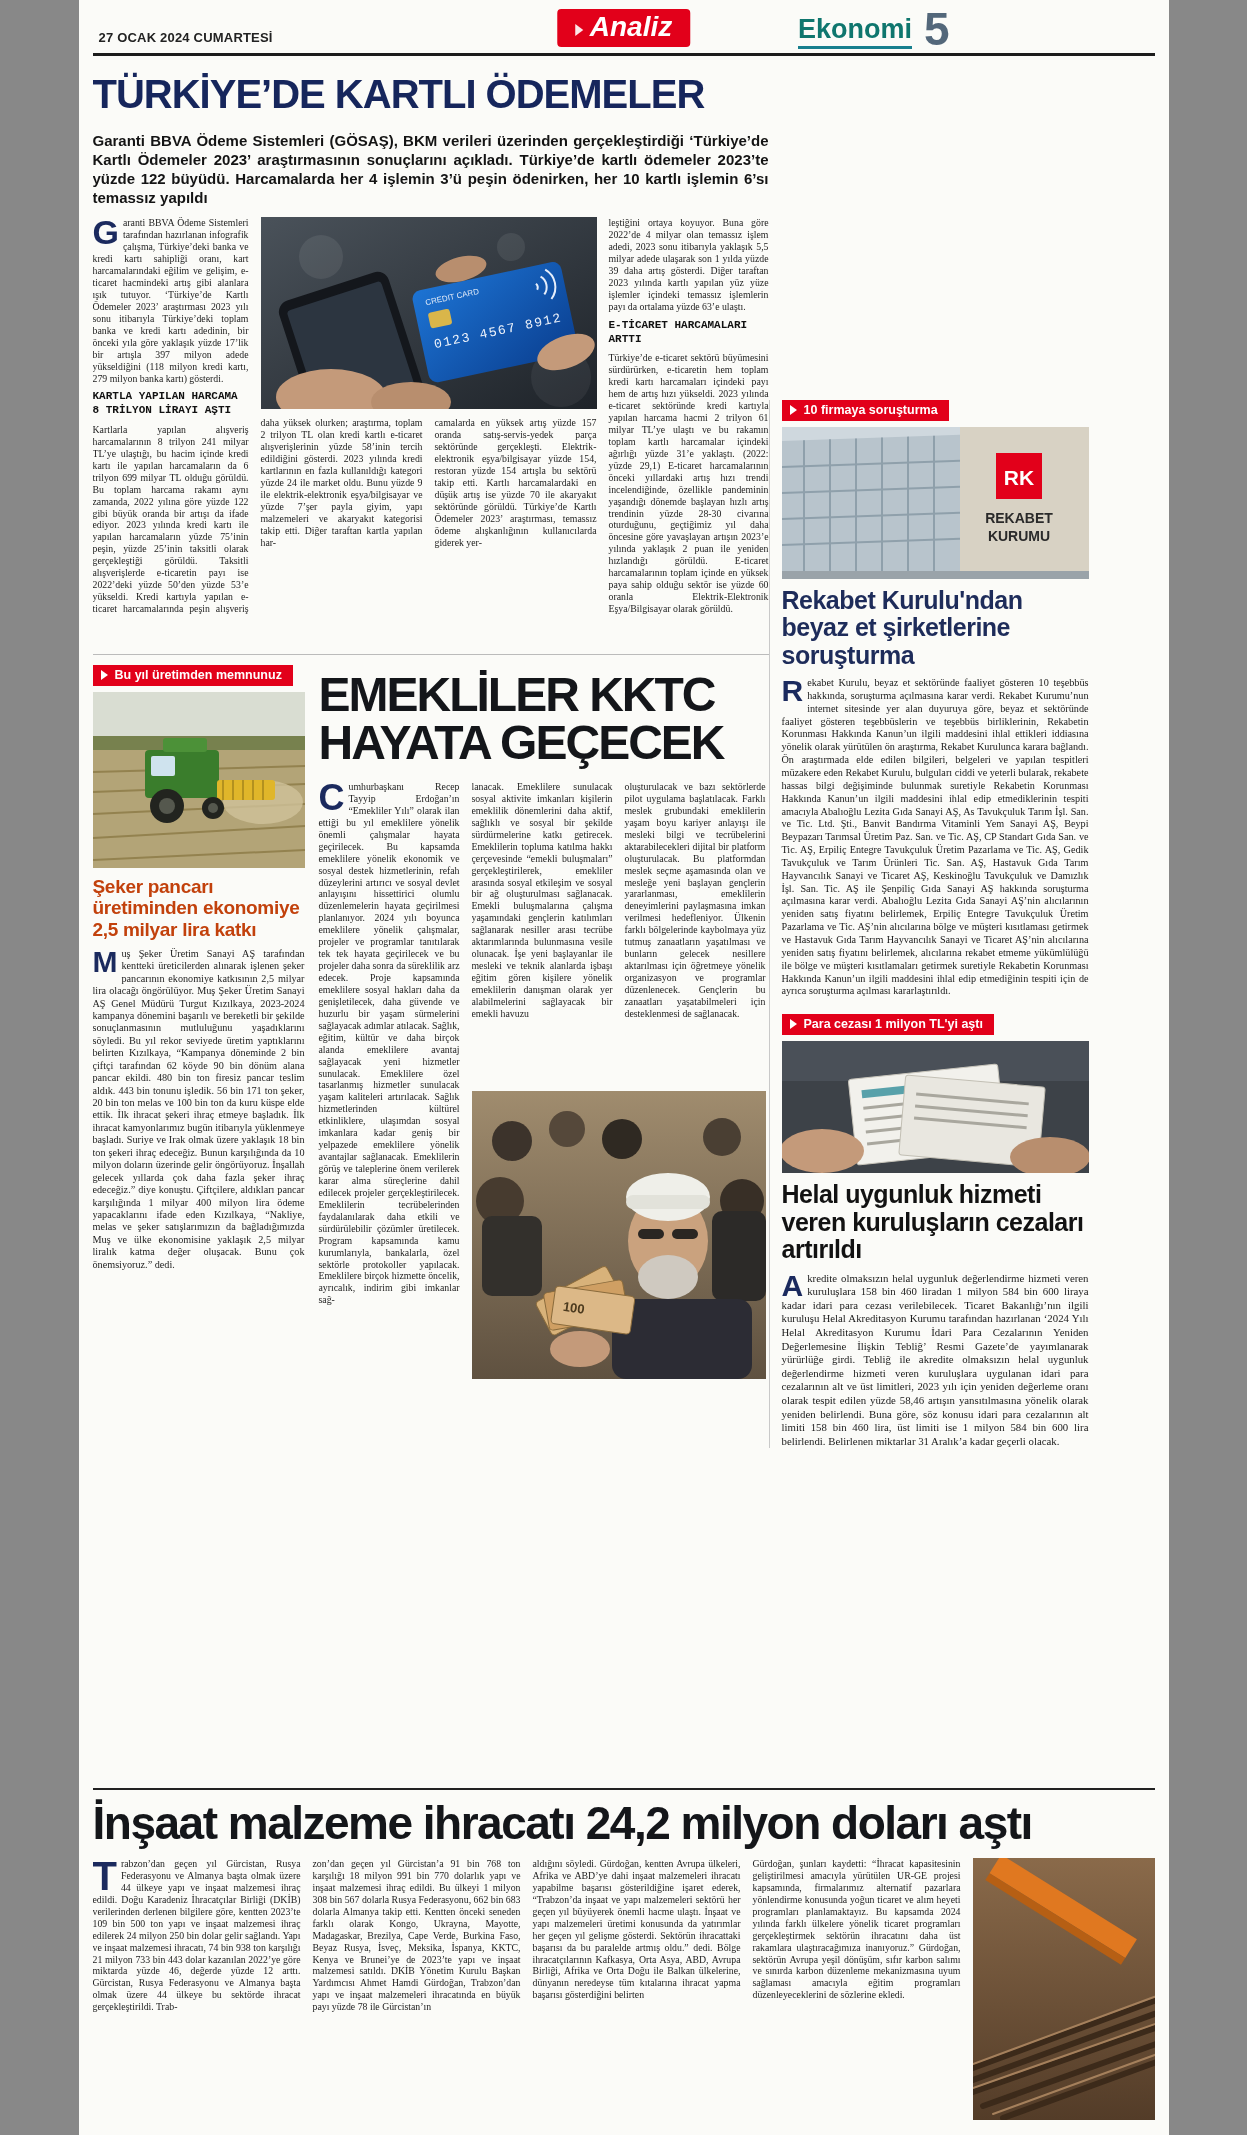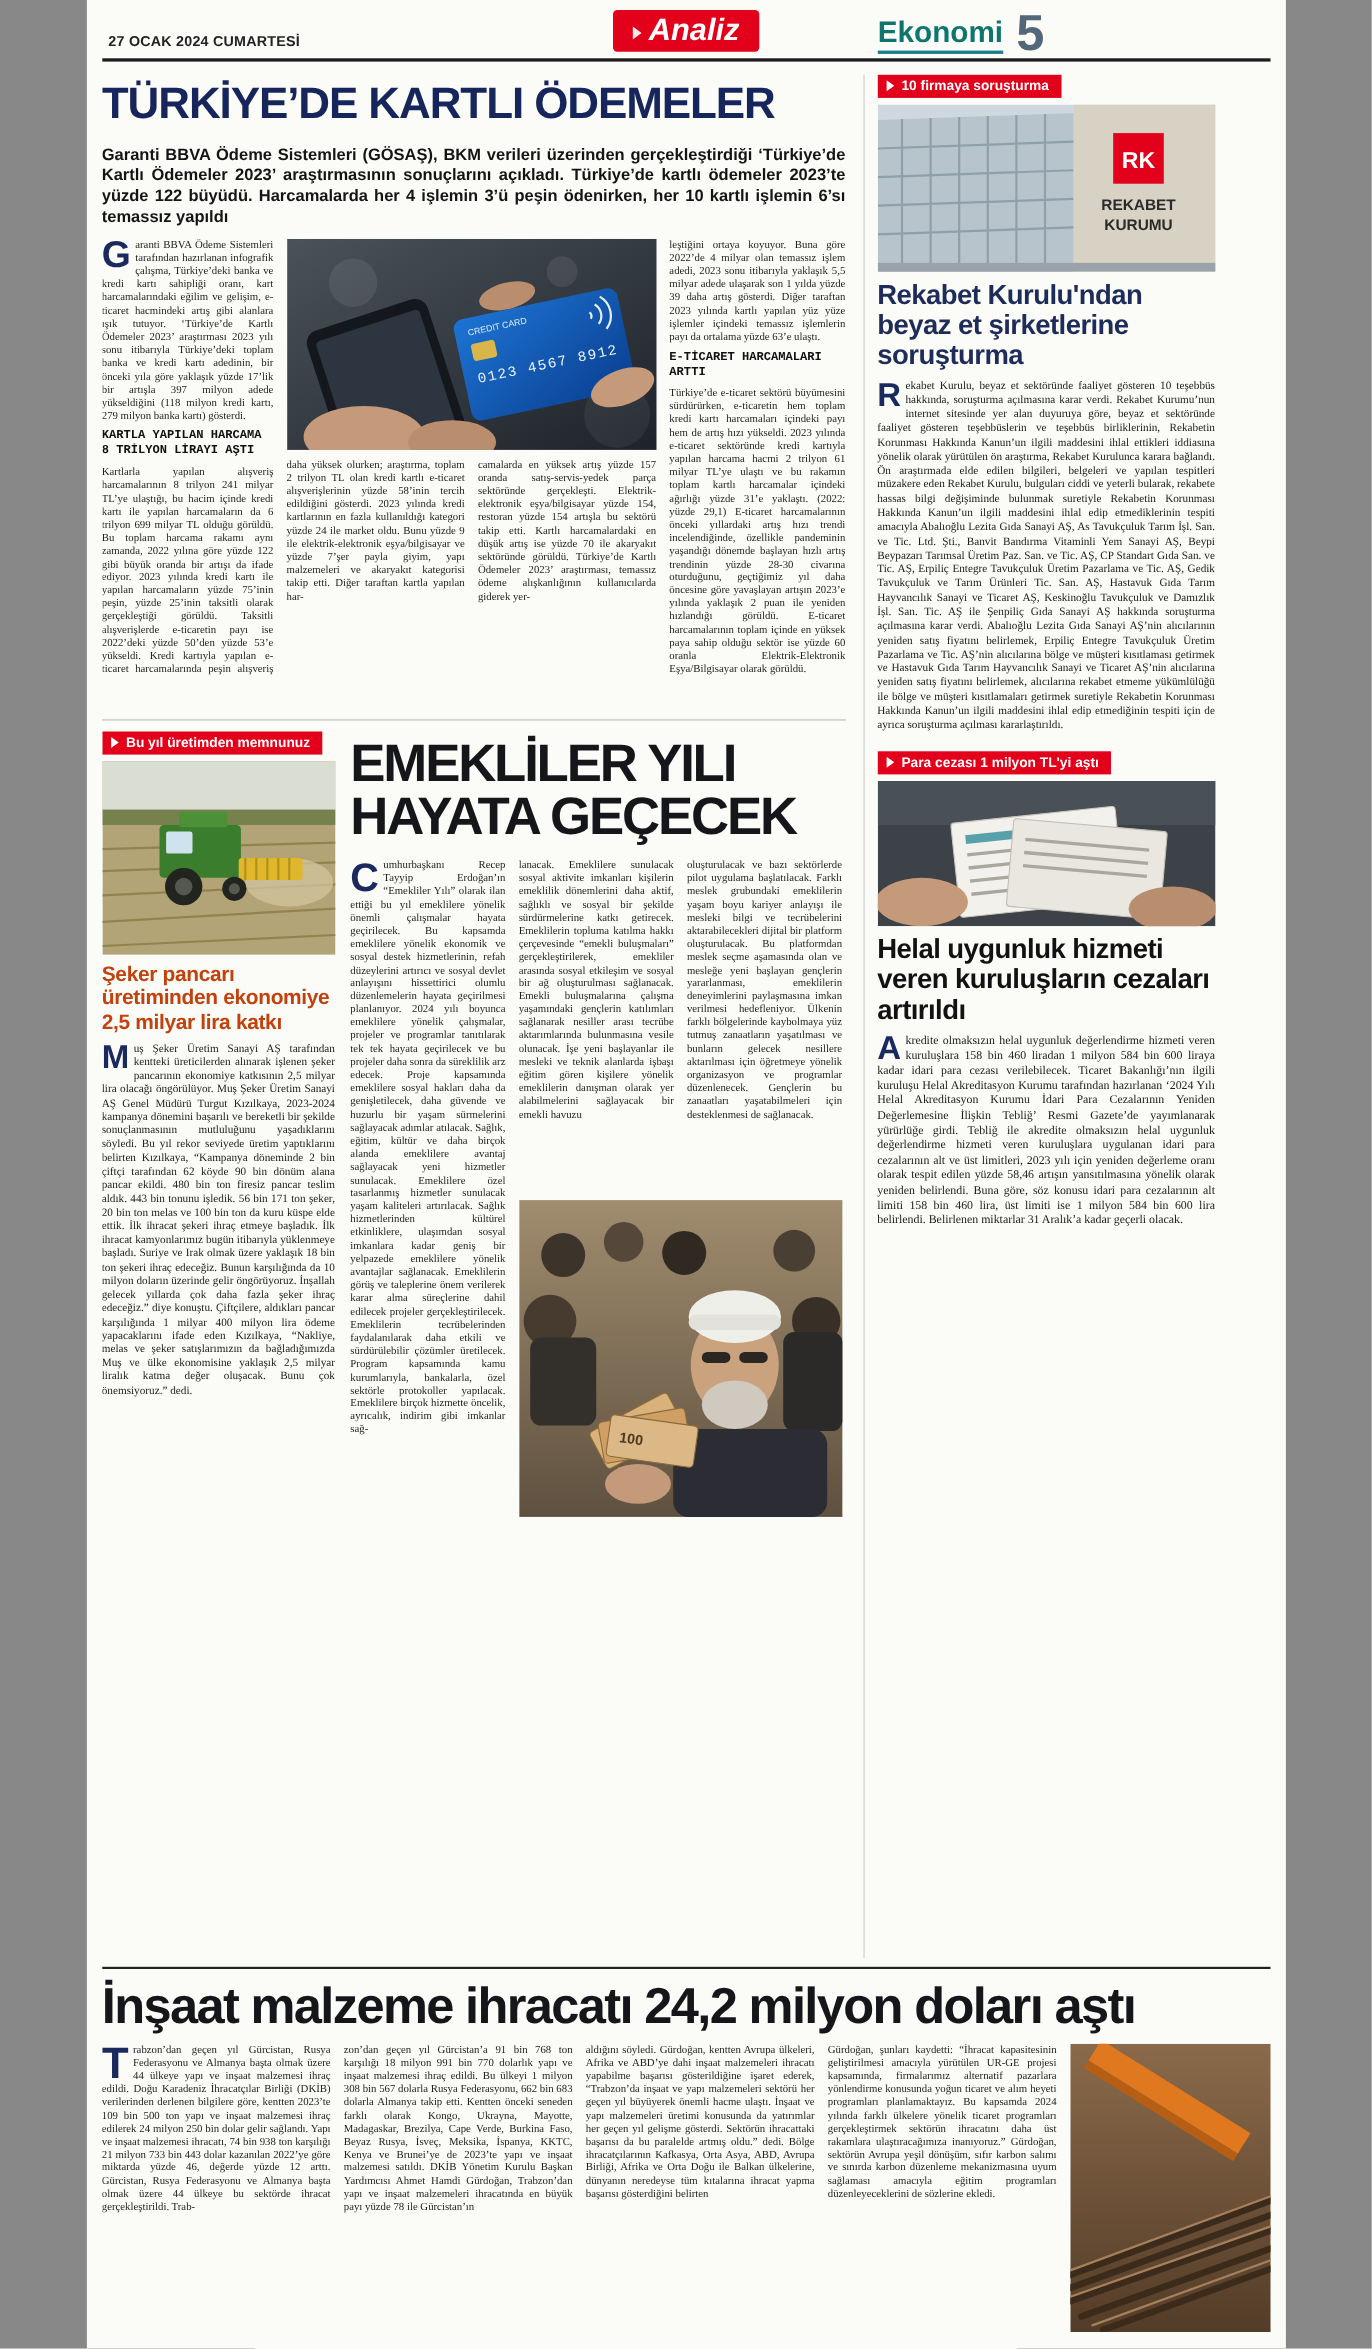--- a/index.html
+++ b/index.html
@@ -21,21 +21,21 @@
   
   .red-label{display:inline-flex;align-items:center;gap:7px;background:#e2001a;color:#fff;
              font-size:12.5px;font-weight:bold;padding:3px 11px 4px 8px;margin-bottom:6px;}
   .label-marker{width:0;height:0;border-left:7px solid #fff;border-top:5px solid transparent;border-bottom:5px solid transparent;}
   .body-text{font-family:"Liberation Serif",serif;font-size:9.8px;line-height:1.22;text-align:justify;color:#1c1c1c;}
   .dropcap{float:left;font-family:"Liberation Sans",sans-serif;font-weight:800;font-size:34px;line-height:.82;
            color:#1b2a5e;margin:2px 4px 0 0;}
   .subhead{font-size:11px;font-weight:800;color:#111;line-height:1.25;margin:6px 0;font-family:Liberation Mono, monospace;}
   .photo{display:block;}
   
-  .content-row{display:flex;gap:16px;margin-top:12px;}
+  .content-row{display:flex;margin-top:12px;align-items:center;}
   .left-col{width:676px;flex:none;}
   .sidebar{width:320px;flex:none;border-left:1px solid #c9c9c9;padding-left:12px;}
   .top-article{height:576px;overflow:hidden;}
   .main-headline{color:#16265c;font-weight:800;font-size:40px;line-height:1.04;letter-spacing:-1px;margin:6px 0 8px 0;}
   .main-headline .hl2{border-bottom:3px dotted #e2001a;padding-bottom:3px;display:inline-block;}
   .lead{font-size:15px;font-weight:bold;line-height:1.28;text-align:justify;color:#141414;margin-bottom:10px;}
   .main-cols{display:flex;gap:12px;height:398px;overflow:hidden;}
   .mcol1{width:156px;flex:none;}
   .mcenter{width:336px;flex:none;}
   .mcol4{width:160px;flex:none;}
@@ -180,21 +180,21 @@
               <circle cx="120" cy="116" r="5" fill="#55584e"></circle>
           </svg>
           <h2 class="seker-headline">Şeker pancarı üretiminden ekonomiye 2,5 milyar lira katkı</h2>
           <div class="body-text" style="font-size:10.2px;">
             <span class="dropcap" style="font-size:30px;">M</span><span>uş Şeker Üretim Sanayi AŞ tarafından kentteki üreticilerden alınarak işlenen şeker pancarının ekonomiye katkısının 2,5 milyar lira olacağı öngörülüyor. Muş Şeker Üretim Sanayi AŞ Genel Müdürü Turgut Kızılkaya, 2023-2024 kampanya dönemini başarılı ve bereketli bir şekilde sonuçlanmasının mutluluğunu yaşadıklarını söyledi. Bu yıl rekor seviyede üretim yaptıklarını belirten Kızılkaya, “Kampanya döneminde 2 bin çiftçi tarafından 62 köyde 90 bin dönüm alana pancar ekildi. 480 bin ton firesiz pancar teslim aldık. 443 bin tonunu işledik. 56 bin 171 ton şeker, 20 bin ton melas ve 100 bin ton da kuru küspe elde ettik. İlk ihracat şekeri ihraç etmeye başladık. İlk ihracat kamyonlarımız bugün itibarıyla yüklenmeye başladı. Suriye ve Irak olmak üzere yaklaşık 18 bin ton şekeri ihraç edeceğiz. Bunun karşılığında da 10 milyon doların üzerinde gelir öngörüyoruz. İnşallah gelecek yıllarda çok daha fazla şeker ihraç edeceğiz.” diye konuştu. Çiftçilere, aldıkları pancar karşılığında 1 milyar 400 milyon lira ödeme yapacaklarını ifade eden Kızılkaya, “Nakliye, melas ve şeker satışlarımızın da bağladığımızda Muş ve ülke ekonomisine yaklaşık 2,5 milyar liralık katma değer oluşacak. Bunu çok önemsiyoruz.” dedi.</span>
           </div>
         </div>
 
         <div class="emek-col">
           <h1 class="emek-headline">
-            <span>EMEKLİLER YILI</span><br>
+            <span>EMEKLİLER KKTC</span><br>
             <span>HAYATA GEÇECEK</span>
           </h1>
           <div class="emek-grid">
             <div class="emek-col1 body-text">
               <span class="dropcap" style="font-size:36px;">C</span><span>umhurbaşkanı Recep Tayyip Erdoğan’ın “Emekliler Yılı” olarak ilan ettiği bu yıl emeklilere yönelik önemli çalışmalar hayata geçirilecek. Bu kapsamda emeklilere yönelik ekonomik ve sosyal destek hizmetlerinin, refah düzeylerini artırıcı ve sosyal devlet anlayışını hissettirici olumlu düzenlemelerin hayata geçirilmesi planlanıyor. 2024 yılı boyunca emeklilere yönelik çalışmalar, projeler ve programlar tanıtılarak tek tek hayata geçirilecek ve bu projeler daha sonra da süreklilik arz edecek. Proje kapsamında emeklilere sosyal hakları daha da genişletilecek, daha güvende ve huzurlu bir yaşam sürmelerini sağlayacak adımlar atılacak. Sağlık, eğitim, kültür ve daha birçok alanda emeklilere avantaj sağlayacak yeni hizmetler sunulacak. Emeklilere özel tasarlanmış hizmetler sunulacak yaşam kaliteleri artırılacak. Sağlık hizmetlerinden kültürel etkinliklere, ulaşımdan sosyal imkanlara kadar geniş bir yelpazede emeklilere yönelik avantajlar sağlanacak. Emeklilerin görüş ve taleplerine önem verilerek karar alma süreçlerine dahil edilecek projeler gerçekleştirilecek. Emeklilerin tecrübelerinden faydalanılarak daha etkili ve sürdürülebilir çözümler üretilecek. Program kapsamında kamu kurumlarıyla, bankalarla, özel sektörle protokoller yapılacak. Emeklilere birçok hizmette öncelik, ayrıcalık, indirim gibi imkanlar sağ-</span>
             </div>
             <div class="emek-right">
               <div class="emek-right-top">
                 <div class="body-text">lanacak. Emeklilere sunulacak sosyal aktivite imkanları kişilerin emeklilik dönemlerini daha aktif, sağlıklı ve sosyal bir şekilde sürdürmelerine katkı getirecek. Emeklilerin topluma katılma hakkı çerçevesinde “emekli buluşmaları” gerçekleştirilerek, emekliler arasında sosyal etkileşim ve sosyal bir ağ oluşturulması sağlanacak. Emekli buluşmalarına çalışma yaşamındaki gençlerin katılımları sağlanarak nesiller arası tecrübe aktarımlarında bulunmasına vesile olunacak. İşe yeni başlayanlar ile mesleki ve teknik alanlarda işbaşı eğitim gören kişilere yönelik emeklilerin danışman olarak yer alabilmelerini sağlayacak bir emekli havuzu</div>
                 <div class="body-text">oluşturulacak ve bazı sektörlerde pilot uygulama başlatılacak. Farklı meslek grubundaki emeklilerin yaşam boyu kariyer anlayışı ile mesleki bilgi ve tecrübelerini aktarabilecekleri dijital bir platform oluşturulacak. Bu platformdan meslek seçme aşamasında olan ve mesleğe yeni başlayan gençlerin yararlanması, emeklilerin deneyimlerini paylaşmasına imkan verilmesi hedefleniyor. Ülkenin farklı bölgelerinde kaybolmaya yüz tutmuş zanaatların yaşatılması ve bunların gelecek nesillere aktarılması için öğretmeye yönelik organizasyon ve programlar düzenlenecek. Gençlerin bu zanaatları yaşatabilmeleri için desteklenmesi de sağlanacak.</div>

